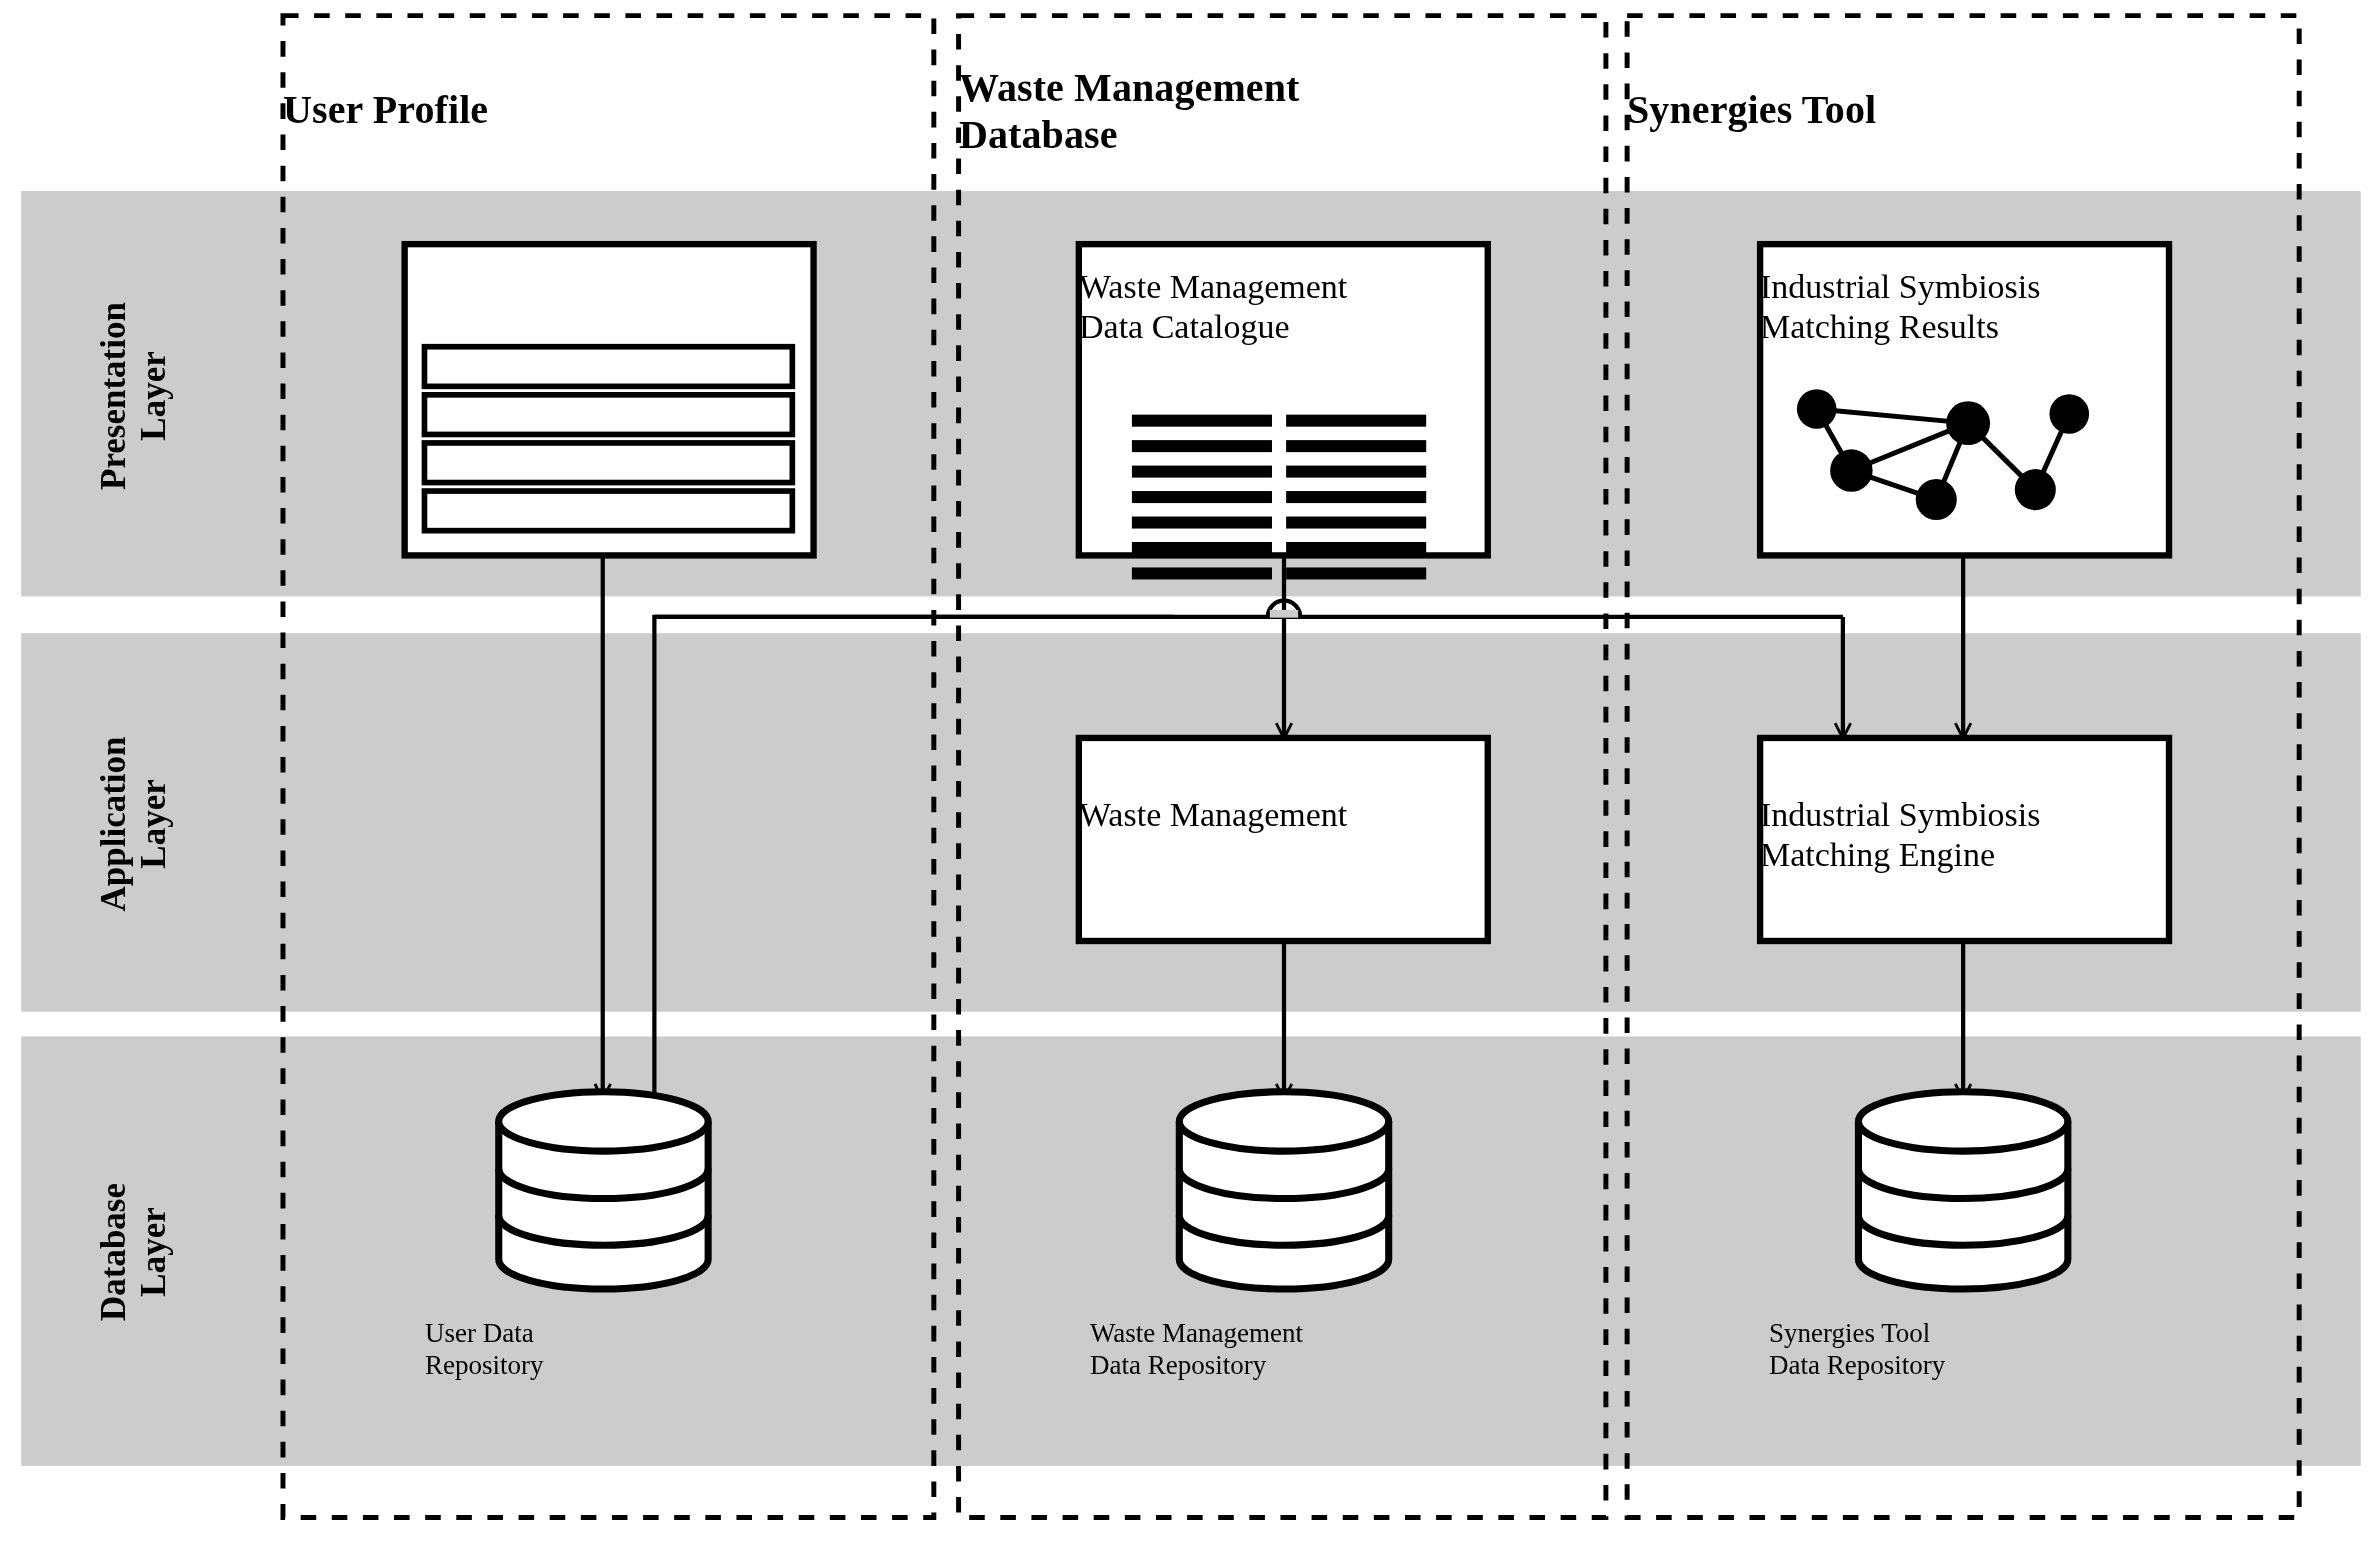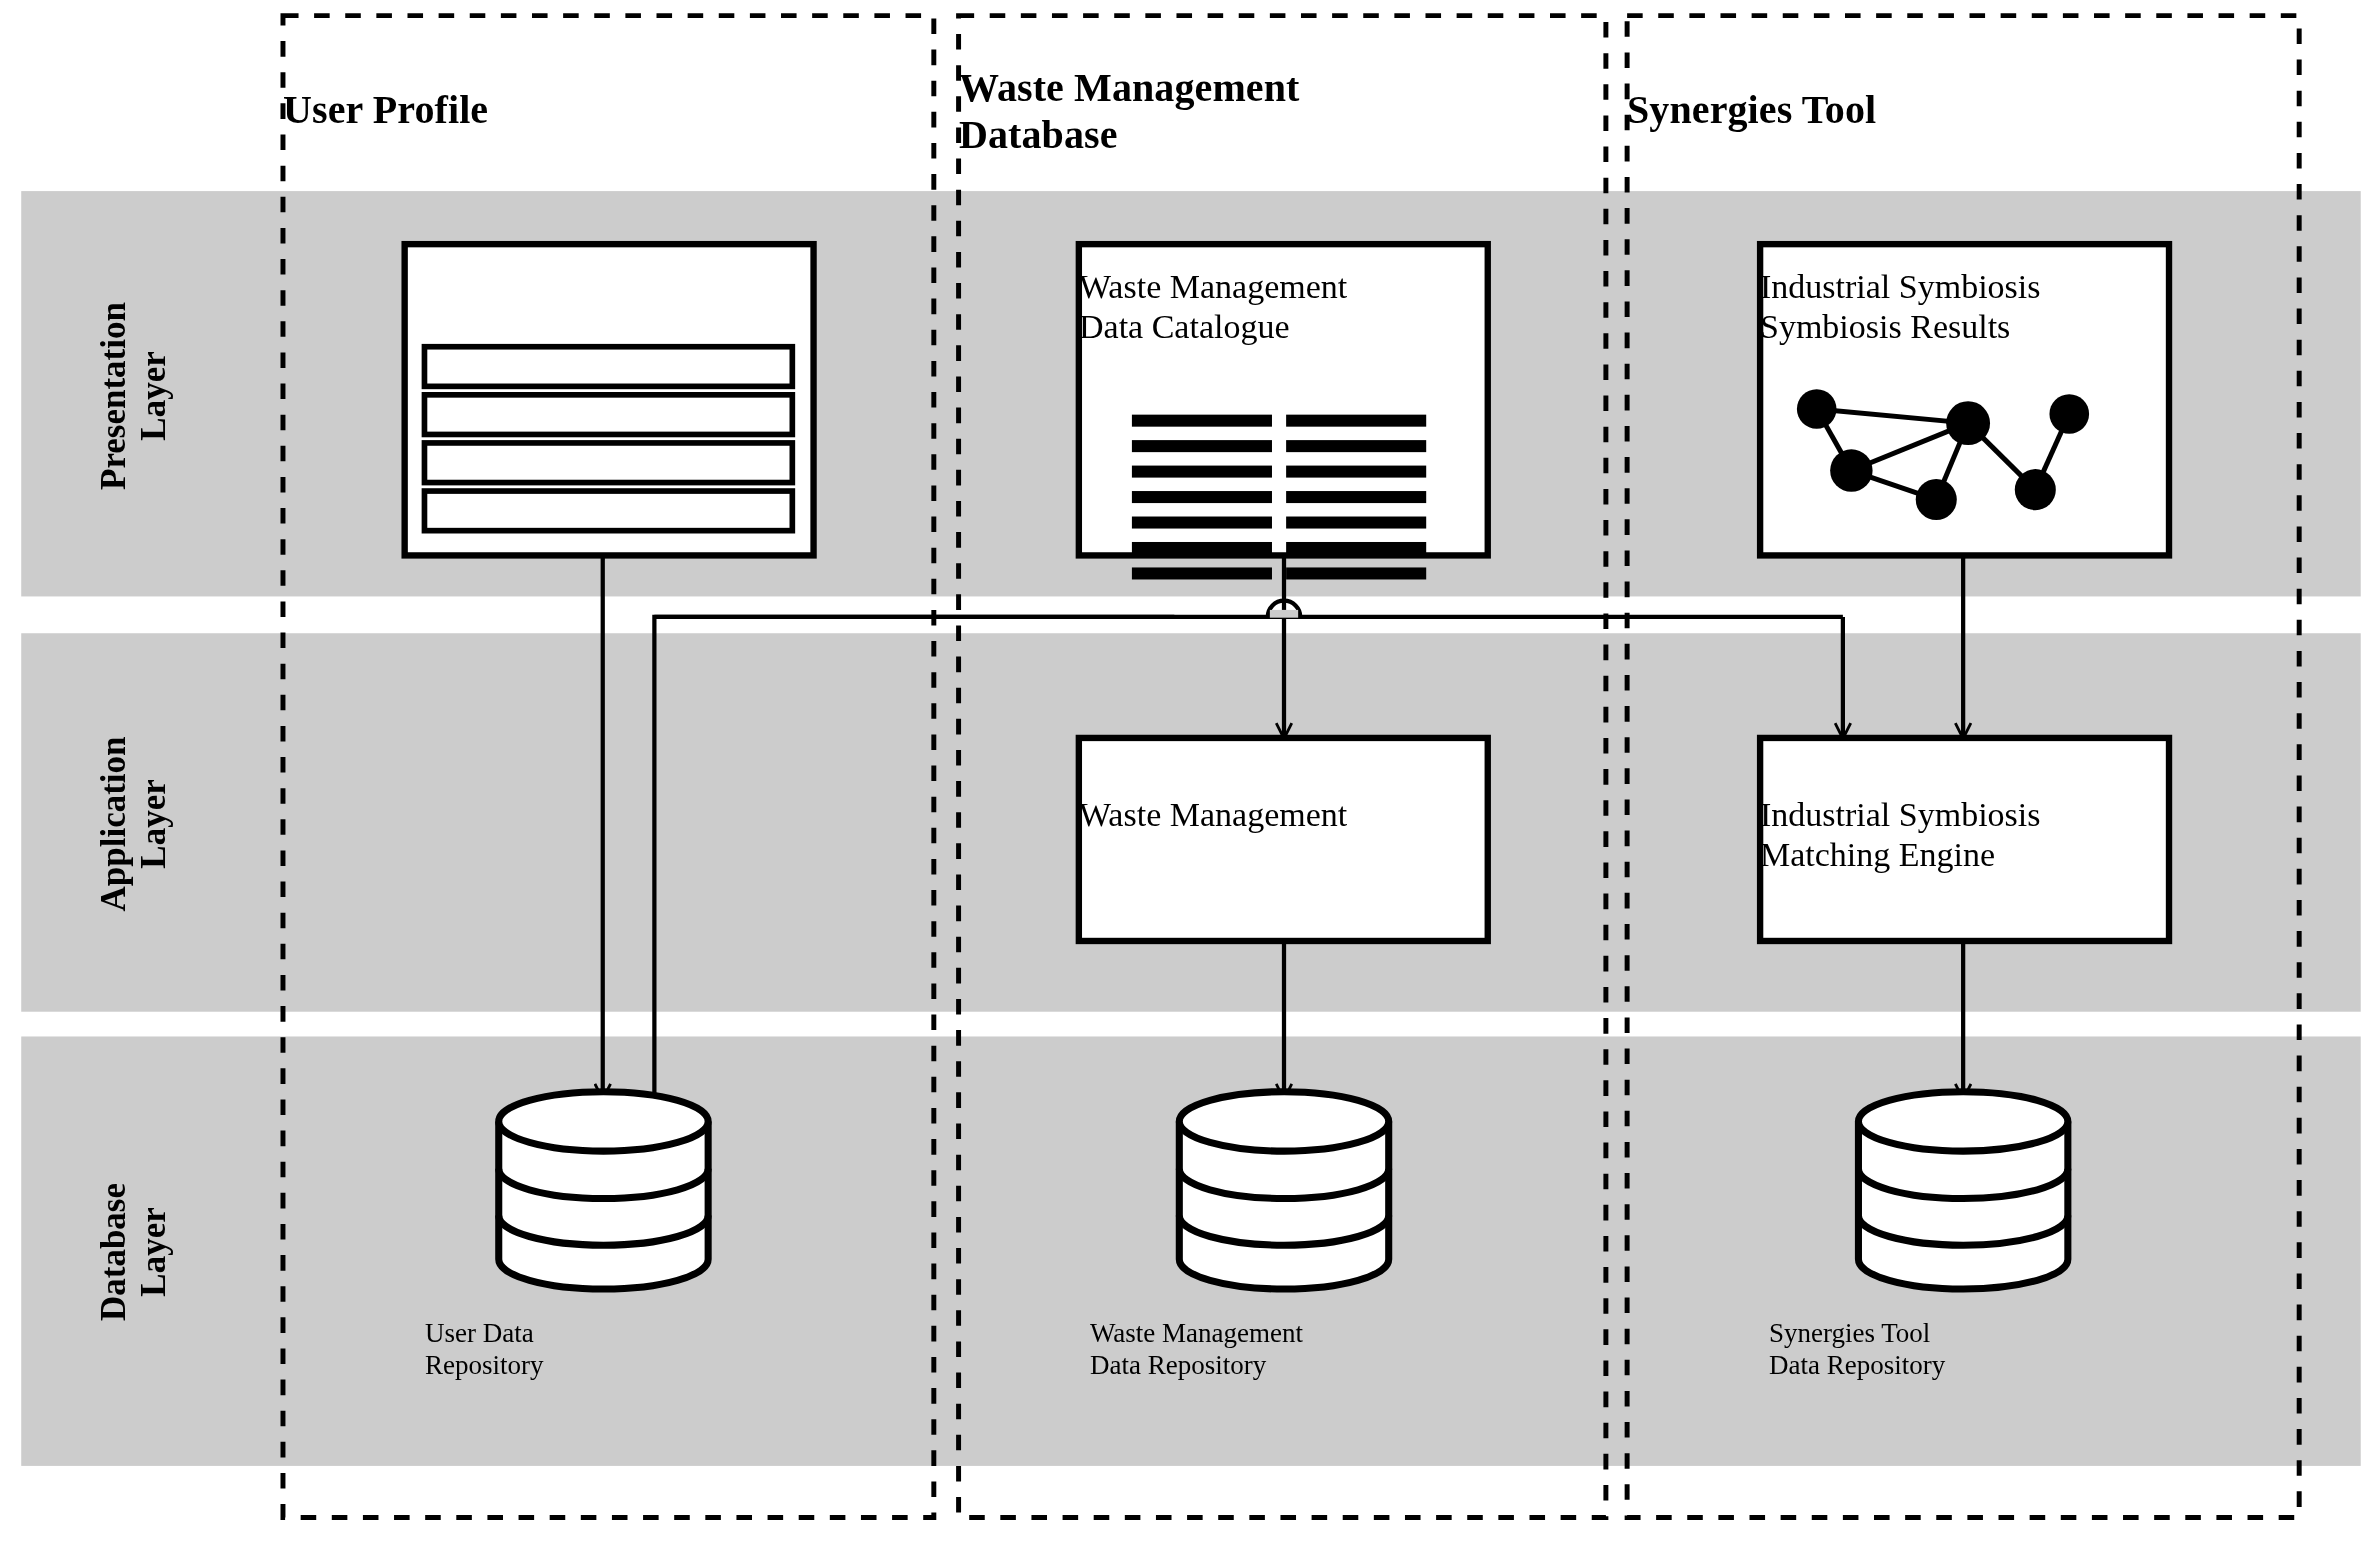--- a/index.html
+++ b/index.html
@@ -179,21 +179,21 @@
   </div>
 
 
   <div class="txt box-title" style="left:1079px;top:267px;width:409px;">
     <div>Waste Management</div>
     <div>Data Catalogue</div>
   </div>
 
   <div class="txt box-title" style="left:1760px;top:267px;width:409px;">
     <div>Industrial Symbiosis</div>
-    <div>Symbiosis Results</div>
+    <div>Matching Results</div>
   </div>
 
   <div class="txt box-title" style="left:1079px;top:795px;width:409px;">
     <div>Waste Management</div>
   </div>
   <div class="txt box-title" style="left:1760px;top:795px;width:409px;">
     <div>Industrial Symbiosis</div>
     <div>Matching Engine</div>
   </div>
 

